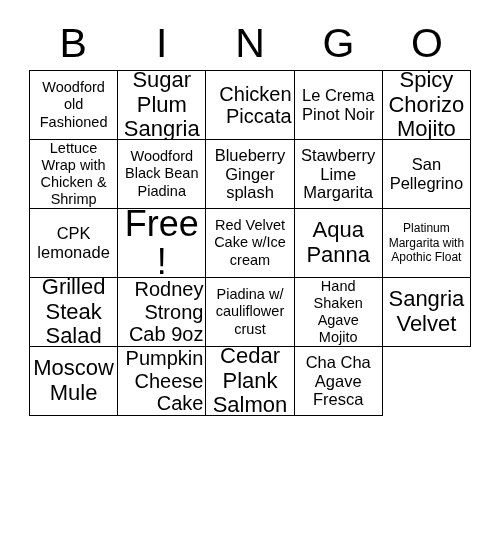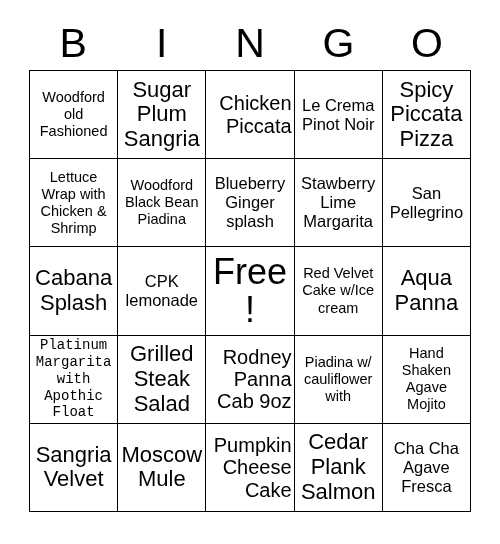--- a/index.html
+++ b/index.html
@@ -37,21 +37,21 @@
     font-weight: 400;
     line-height: 1;
     letter-spacing: 0px;
     color: #000000;
   }
   .grid {
     position: absolute;
     left: 29px;
     top: 70px;
     width: 442px;
-    height: 442px;
+    height: 346px;
     border-left: 1px solid #000000;
     border-top: 1px solid #000000;
     box-sizing: border-box;
     display: grid;
     grid-template-columns: repeat(5, 1fr);
     grid-template-rows: repeat(5, 1fr);
     background: #ffffff;
   }
   .cell {
     border-right: 1px solid #000000;
@@ -66,21 +66,21 @@
     background: #ffffff;
   }
   .cell-text {
     display: block;
     width: 100%;
     line-height: 1.12;
     word-break: normal;
     overflow-wrap: break-word;
   }
   
-  .fs-xs  .cell-text { font-size: 14px; line-height: 1.2; font-family: Liberation Mono, monospace; }
+  .fs-xs  .cell-text { font-size: 12px; line-height: 1.2; }
   .fs-s   .cell-text { font-size: 14.5px; line-height: 1.18; }
   .fs-m   .cell-text { font-size: 16.5px; line-height: 1.15; }
   .fs-l   .cell-text { font-size: 20px; line-height: 1.12; text-align: right; }
   .fs-xl  .cell-text { font-size: 22px;   line-height: 1.12; }
   .fs-free .cell-text { font-size: 36px;  line-height: 1.05; }
 </style>
 </head>
 <body>
 
 <div class="card">
@@ -100,63 +100,60 @@
       <div class="cell fs-xl">
         <span class="cell-text">Sugar Plum Sangria</span>
       </div>
       <div class="cell fs-l">
         <span class="cell-text">Chicken Piccata</span>
       </div>
       <div class="cell fs-m">
         <span class="cell-text">Le Crema Pinot Noir</span>
       </div>
       <div class="cell fs-xl">
-        <span class="cell-text">Spicy Piccata Pizza</span>
+        <span class="cell-text">Spicy Chorizo Mojito</span>
       </div>
       <div class="cell fs-s">
         <span class="cell-text">Lettuce Wrap with Chicken &amp; Shrimp</span>
       </div>
       <div class="cell fs-s">
         <span class="cell-text">Woodford Black Bean Piadina</span>
       </div>
       <div class="cell fs-m">
         <span class="cell-text">Blueberry Ginger splash</span>
       </div>
       <div class="cell fs-m">
         <span class="cell-text">Stawberry Lime Margarita</span>
       </div>
       <div class="cell fs-m">
         <span class="cell-text">San Pellegrino</span>
-      </div>
-      <div class="cell fs-xl">
-        <span class="cell-text">Cabana Splash</span>
       </div>
       <div class="cell fs-m">
         <span class="cell-text">CPK lemonade</span>
       </div>
       <div class="cell fs-free">
         <span class="cell-text">Free!</span>
       </div>
       <div class="cell fs-s">
         <span class="cell-text">Red Velvet Cake w/Ice cream</span>
       </div>
       <div class="cell fs-xl">
         <span class="cell-text">Aqua Panna</span>
       </div>
       <div class="cell fs-xs">
         <span class="cell-text">Platinum Margarita with Apothic Float</span>
       </div>
       <div class="cell fs-xl">
         <span class="cell-text">Grilled Steak Salad</span>
       </div>
       <div class="cell fs-l">
-        <span class="cell-text">Rodney Panna Cab 9oz</span>
+        <span class="cell-text">Rodney Strong Cab 9oz</span>
       </div>
       <div class="cell fs-s">
-        <span class="cell-text">Piadina w/ cauliflower with</span>
+        <span class="cell-text">Piadina w/ cauliflower crust</span>
       </div>
       <div class="cell fs-s">
         <span class="cell-text">Hand Shaken Agave Mojito</span>
       </div>
       <div class="cell fs-xl">
         <span class="cell-text">Sangria Velvet</span>
       </div>
       <div class="cell fs-xl">
         <span class="cell-text">Moscow Mule</span>
       </div>

